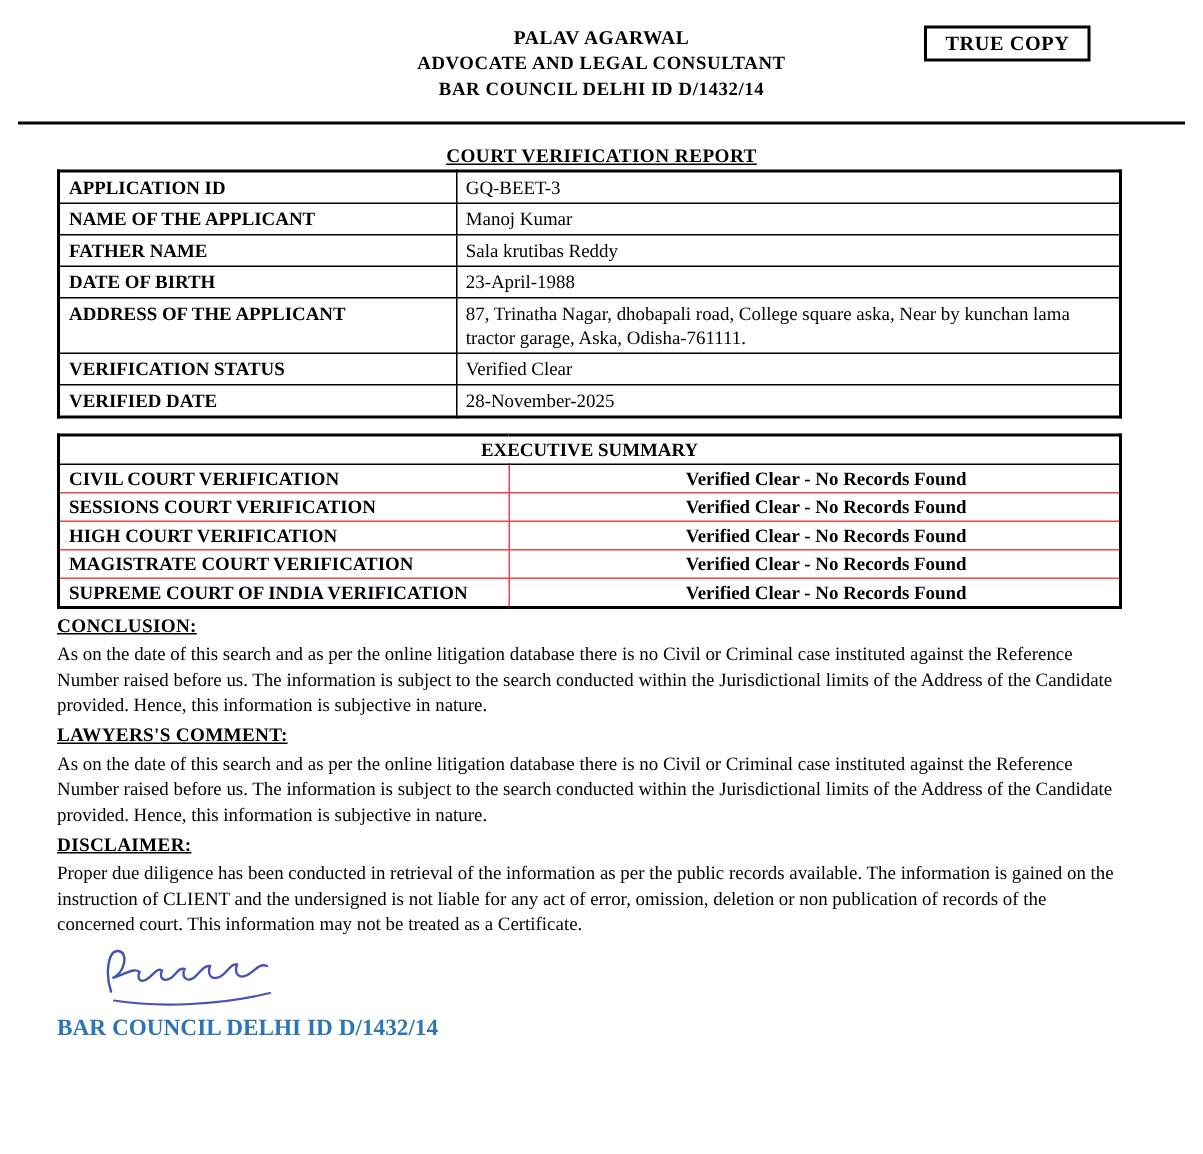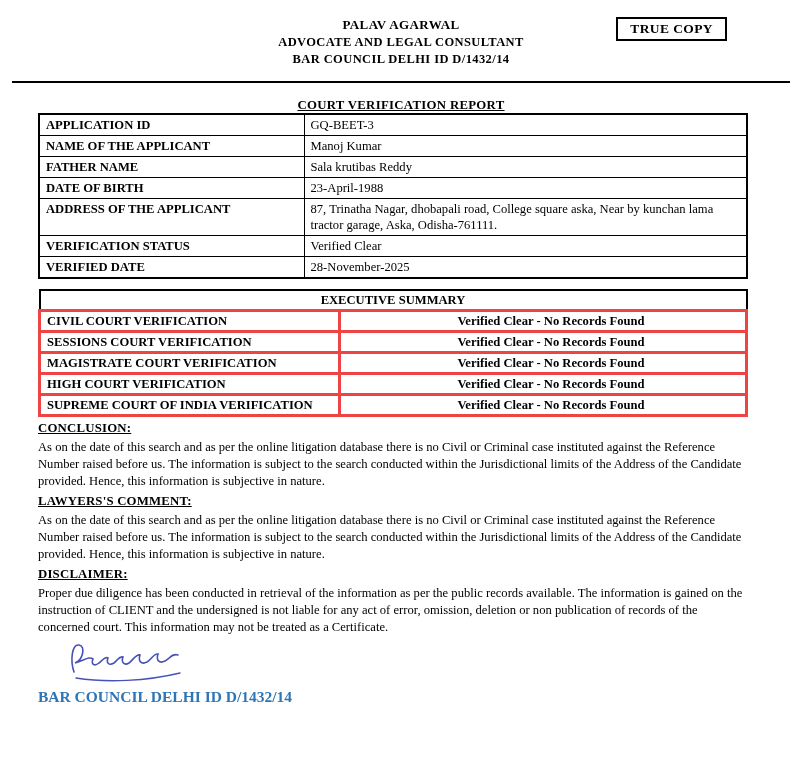--- a/index.html
+++ b/index.html
@@ -21,21 +21,21 @@
   .rule { margin: 12px 12px 0 12px; border: none; border-top: 2px solid #000; }
   .title-wrap { text-align: center; margin-top: 12px; }
   .title { font-weight: 700; font-size: 12.8px; text-decoration: underline; letter-spacing: 0.3px; }
   .content { margin: 0 54px 0 38px; }
   table { width: 100%; border-collapse: collapse; }
   table.details { margin-top: 0; border: 2px solid #000; }
   .details td { border: 1px solid #000; padding: 2px 6px; font-size: 12.6px; vertical-align: top; line-height: 16px; }
   .details td.lbl { width: 265px; font-weight: 700; }
   table.summary { margin-top: 10px; border: 2px solid #000; }
   .summary th { border: 1px solid #000; padding: 1px 20px; font-size: 12.6px; font-weight: 700; text-align: center; line-height: 16px; }
-  .summary td { border: 3px solid #ef4444; padding: 1px 6px; font-size: 12.6px; line-height: 16px; }
+  .summary td { border: 1px solid #ef4444; padding: 1px 6px; font-size: 12.6px; line-height: 16px; }
   .summary td.lbl { width: 300px; font-weight: 700; text-align: left; }
   .summary td.val { font-weight: 700; text-align: center; padding-left: 22px; }
   .section { margin-top: 4px; }
   .sec-head { font-weight: 700; font-size: 12.8px; text-decoration: underline; letter-spacing: 0.2px; }
   .sec-body { margin-top: 3px; font-size: 12.6px; line-height: 17px; }
   .closing { margin: 12px 0 0 37px; font-size: 12.8px; }
   .signature { margin: 2px 0 0 24px; height: 48px; }
   .signatory { margin: 0 0 0 16px; font-size: 12.6px; }
   .bar-id { margin-top: 2px; font-size: 15.5px; font-weight: 700; }
 </style>
@@ -102,25 +102,25 @@
         </tr>
         <tr>
           <td class="lbl">CIVIL COURT VERIFICATION</td>
           <td class="val">Verified Clear - No Records Found</td>
         </tr>
         <tr>
           <td class="lbl">SESSIONS COURT VERIFICATION</td>
           <td class="val">Verified Clear - No Records Found</td>
         </tr>
         <tr>
-          <td class="lbl">MAGISTRATE COURT VERIFICATION</td>
+          <td class="lbl">HIGH COURT VERIFICATION</td>
           <td class="val">Verified Clear - No Records Found</td>
         </tr>
         <tr>
-          <td class="lbl">HIGH COURT VERIFICATION</td>
+          <td class="lbl">MAGISTRATE COURT VERIFICATION</td>
           <td class="val">Verified Clear - No Records Found</td>
         </tr>
         <tr>
           <td class="lbl">SUPREME COURT OF INDIA VERIFICATION</td>
           <td class="val">Verified Clear - No Records Found</td>
         </tr>
       </tbody>
     </table>
 
     <div class="section">

